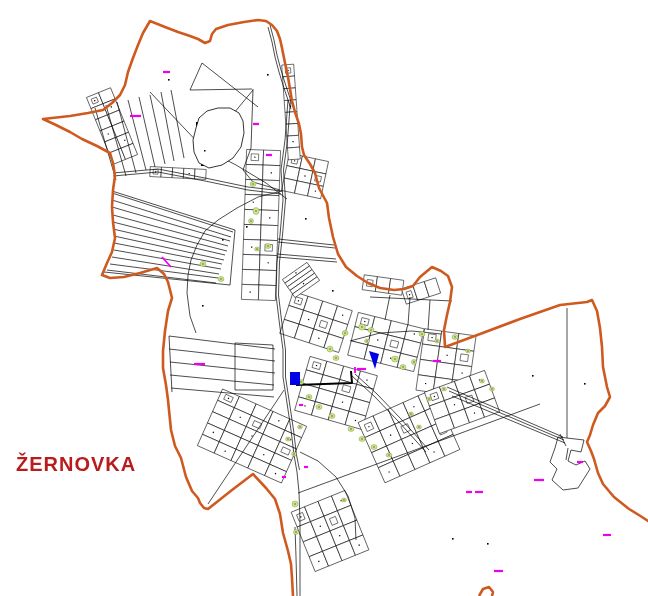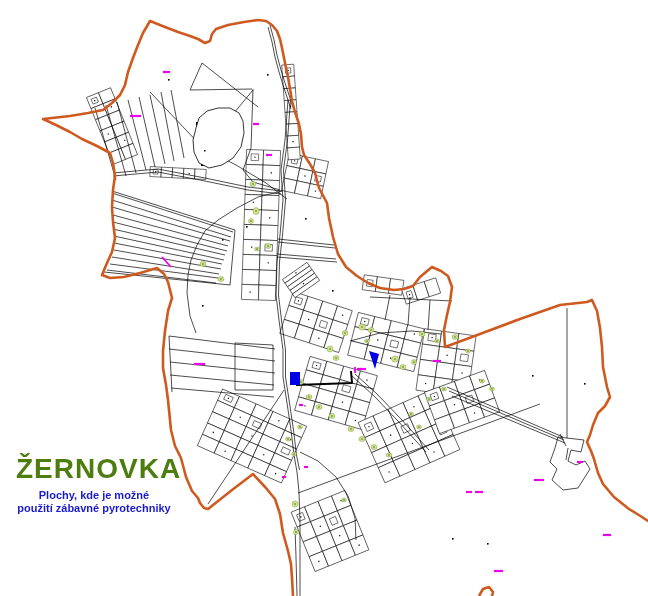--- a/index.html
+++ b/index.html
@@ -1,20 +1,20 @@
 <!DOCTYPE html>
 <html><head>
 <meta charset="utf-8">
 <style>
   html,body{margin:0;padding:0;background:#fff;}
   #stage{position:relative;width:648px;height:596px;background:#fff;overflow:hidden;
          font-family:"Liberation Sans",sans-serif;}
   #map-svg{position:absolute;left:0;top:0;}
-  .map-title{position:absolute;left:16px;top:453px;font-size:28px;font-weight:bold;
-             letter-spacing:1px;color:#4d7c0f;}
+  .map-title{position:absolute;left:16px;top:453px;font-size:20px;font-weight:bold;
+             letter-spacing:1px;color:#b91c1c;}
   .map-subtitle{position:absolute;left:4px;top:489px;width:180px;text-align:center;
                 font-size:11px;font-weight:bold;color:#1a1acc;line-height:12.5px;}
 </style>
 </head>
 <body>
 
 <div id="stage">
   <svg id="map-svg" xmlns="http://www.w3.org/2000/svg" width="648" height="596" viewBox="0 0 648 596">
     <g id="layer-blocks">
         <g transform="translate(261,225) rotate(2)">
@@ -525,17 +525,13 @@
         <line x1="282" y1="477" x2="286" y2="477" stroke="#ee00ee" stroke-width="2.2"></line>
         <line x1="162" y1="257" x2="171" y2="267" stroke="#ee00ee" stroke-width="1.8"></line>
         <line x1="355" y1="367" x2="355" y2="373" stroke="#ee00ee" stroke-width="1.8"></line>
       </g>
     <g id="layer-boundary">
         <polyline points="293,596 292,578 291,564 288,551 283,533 280,514 275,499 266,488 253,474 232,490 208,509 204,508 200,503 198,498 192,491 186,477 181,458 175,446 171,430 168,400 166,385 163,368 163,351 165,331 168,311 172,298 168,282 164,274 157,268 140,273 124,277 110,278 102,275 107,263 112,252 115,238 113,222 112,207 113,190 115,176 113,163 110,153 97,146 82,139 70,132 56,125 43,119 70,116 88,113 103,110 112,103 120,95 125,85 128,72 133,58 138,45 143,33 150,21 165,27 178,32 190,36 198,39 205,43 210,41 212,34 216,29 228,25 244,22 258,20 266,21 272,25 277,31 280,39 282,48 285,63 288,77 290,89 292,101 295,112 299,124 301,134 302,147 304,155 310,164 315,173 319,188 327,203 329,218 333,237 338,254 346,267 357,276 368,283 380,288 394,290 404,289 413,286 420,277 432,267 441,271 448,276 452,287 450,302 447,315 444,330 445,347 480,334 520,319 560,305 587,302 592,300 597,311 600,328 602,347 603,367 607,387 610,397 605,406 598,413 593,425 590,435 587,442 591,451 594,459 598,473 603,484 614,497 629,509 642,517 648,521" fill="none" stroke="#cf5a1f" stroke-width="2.6" stroke-linejoin="round" stroke-linecap="round"></polyline>
         <polyline points="479,596 483,589 489,587 493,592 492,596" fill="none" stroke="#cf5a1f" stroke-width="2.6" stroke-linejoin="round"></polyline>
       </g>
   </svg>
   <div class="map-title">ŽERNOVKA</div>
-  <div class="map-subtitle">
-    <div>Plochy, kde je možné</div>
-    <div>použití zábavné pyrotechniky</div>
-  </div>
 </div>
 
 </body></html>

